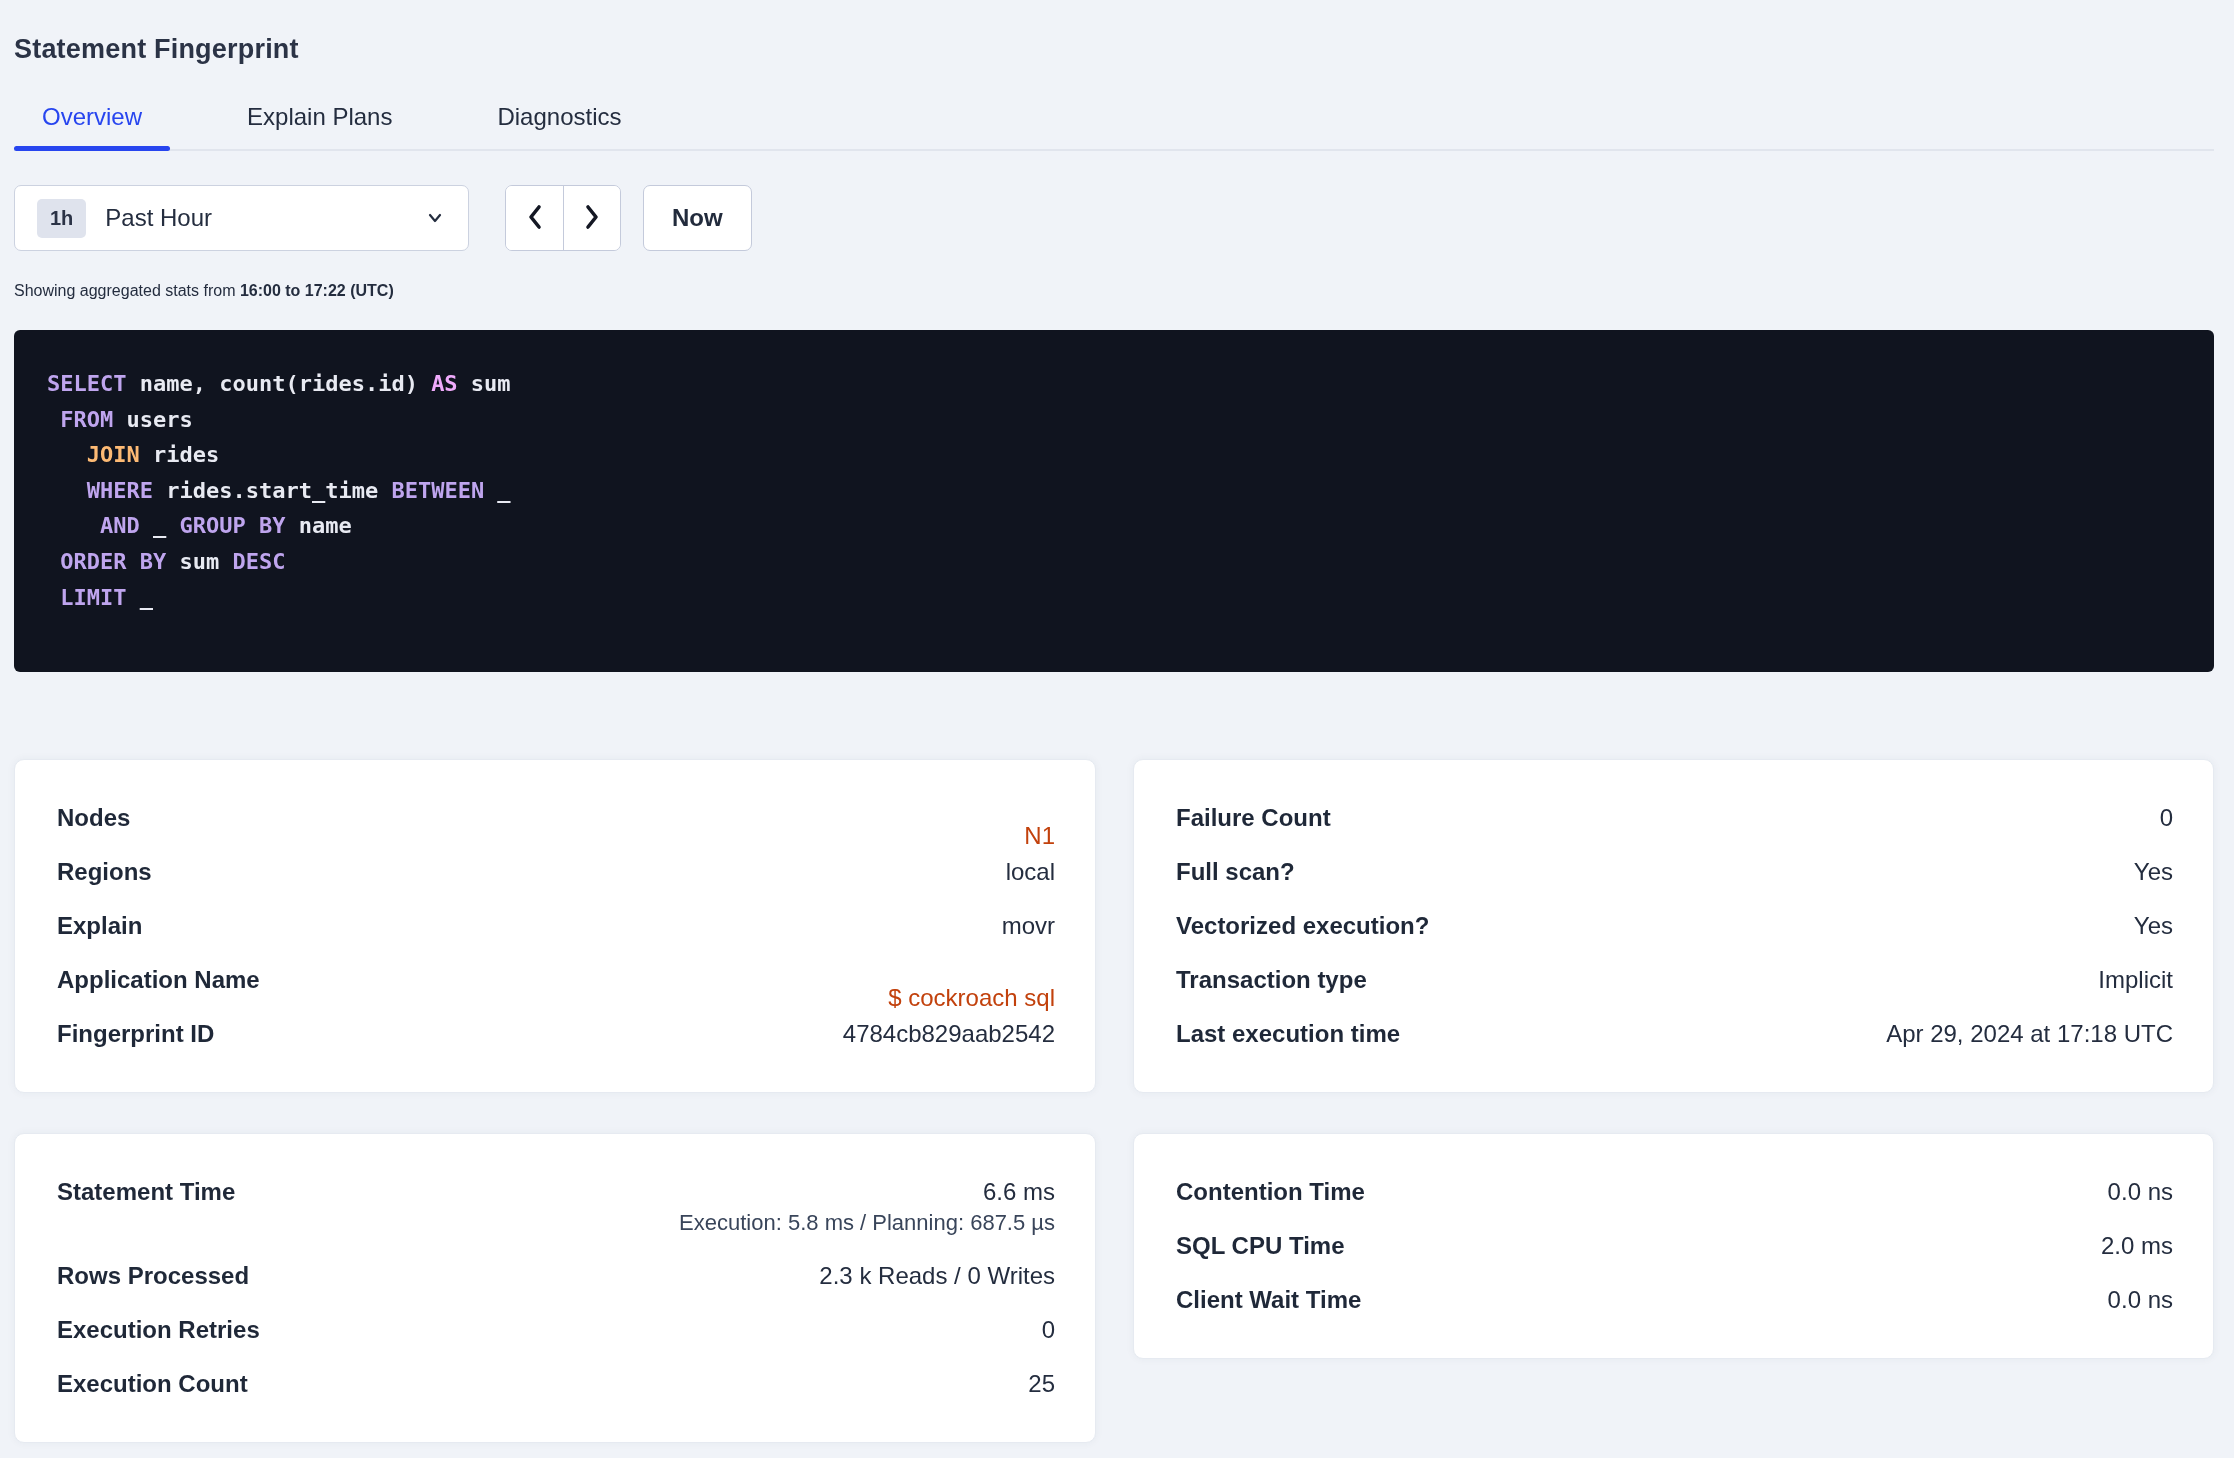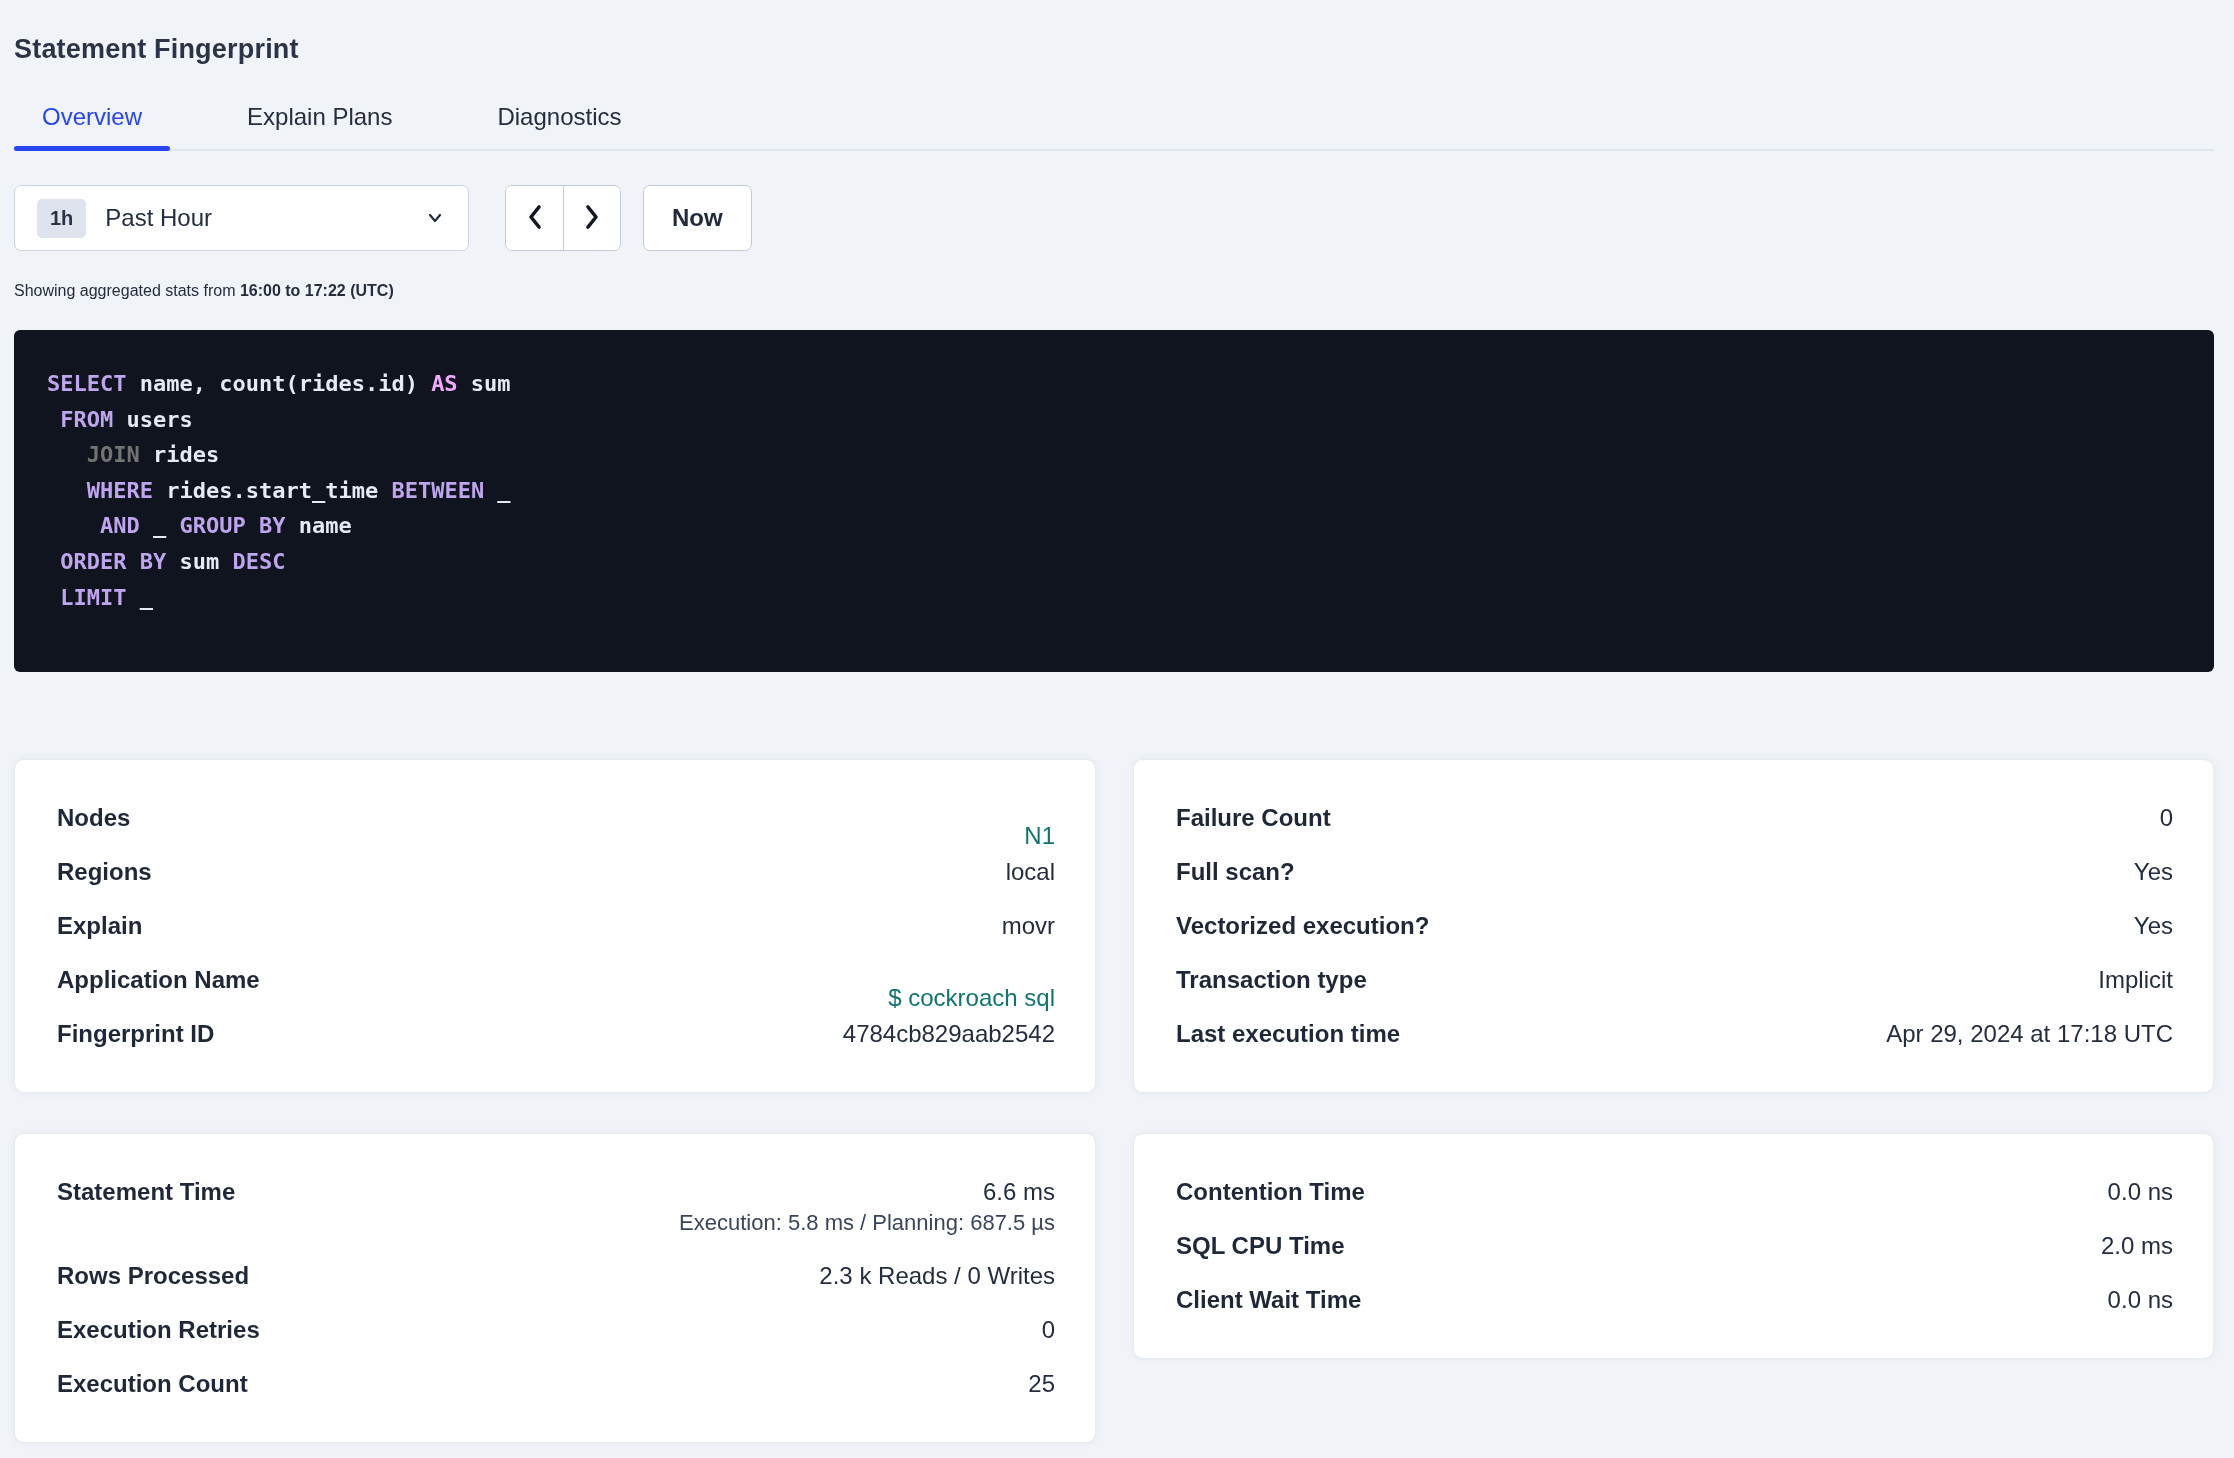--- a/index.html
+++ b/index.html
@@ -139,21 +139,21 @@
     box-shadow:0 0 8px rgba(40,52,77,0.05);
   }
   .stat-row-main {
     height:54px;
     display:flex;
     align-items:center;
     justify-content:space-between;
   }
   .stat-label { font-size:24px; font-weight:600; color:#1f2838; }
   .stat-value { font-size:24px; font-weight:400; color:#242d3f; text-align:right; }
-  .stat-value.link { color:#0f766e; cursor:pointer; text-decoration:none;margin-top:36px; }
+  .stat-value.link { color:#c2410c; cursor:pointer; text-decoration:none;margin-top:36px; }
   .stat-sub {
     text-align:right;
     font-size:22px;
     color:#39455a;
     margin-top:-9px;
     padding-bottom:13px;
   }
 </style>
 </head>
 <body>
@@ -195,21 +195,21 @@
       </button>
     </div>
     <button class="now-btn">Now</button>
   </div>
 
   <div class="stats-line"><span>Showing aggregated stats from </span><b>16:00 to 17:22 (UTC)</b></div>
 
   <div class="sql-box" id="sql-box">
       <div class="sql-line"><span style="color: rgb(191, 165, 238);">SELECT</span><span style="color: rgb(232, 234, 242);"> name, count(rides.id) </span><span style="color: #f0abfc;">AS</span><span style="color: rgb(232, 234, 242);"> sum</span></div>
       <div class="sql-line"><span style="color: rgb(232, 234, 242);"> </span><span style="color: rgb(191, 165, 238);">FROM</span><span style="color: rgb(232, 234, 242);"> users</span></div>
-      <div class="sql-line"><span style="color: rgb(232, 234, 242);">   </span><span style="color: #737373;">JOIN</span><span style="color: rgb(232, 234, 242);"> rides</span></div>
+      <div class="sql-line"><span style="color: rgb(232, 234, 242);">   </span><span style="color: #fdba74;">JOIN</span><span style="color: rgb(232, 234, 242);"> rides</span></div>
       <div class="sql-line"><span style="color: rgb(232, 234, 242);">   </span><span style="color: rgb(191, 165, 238);">WHERE</span><span style="color: rgb(232, 234, 242);"> rides.start_time </span><span style="color: rgb(191, 165, 238);">BETWEEN</span><span style="color: rgb(232, 234, 242);"> _</span></div>
       <div class="sql-line"><span style="color: rgb(232, 234, 242);">    </span><span style="color: rgb(191, 165, 238);">AND</span><span style="color: rgb(232, 234, 242);"> _ </span><span style="color: rgb(191, 165, 238);">GROUP BY</span><span style="color: rgb(232, 234, 242);"> name</span></div>
       <div class="sql-line"><span style="color: rgb(232, 234, 242);"> </span><span style="color: rgb(191, 165, 238);">ORDER BY</span><span style="color: rgb(232, 234, 242);"> sum </span><span style="color: rgb(191, 165, 238);">DESC</span></div>
       <div class="sql-line"><span style="color: rgb(232, 234, 242);"> </span><span style="color: rgb(191, 165, 238);">LIMIT</span><span style="color: rgb(232, 234, 242);"> _</span></div>
     </div>
 
   <div class="cards-grid">
     <div class="card">
         <div>
           <div class="stat-row-main">

